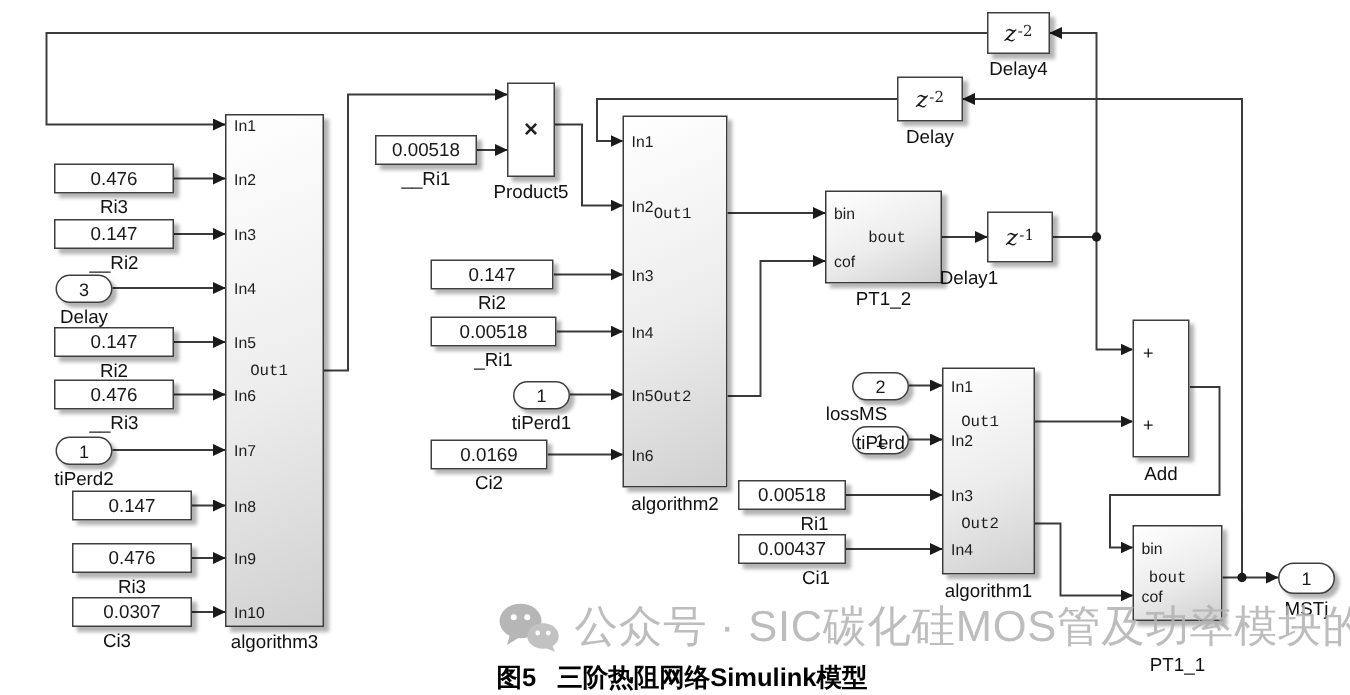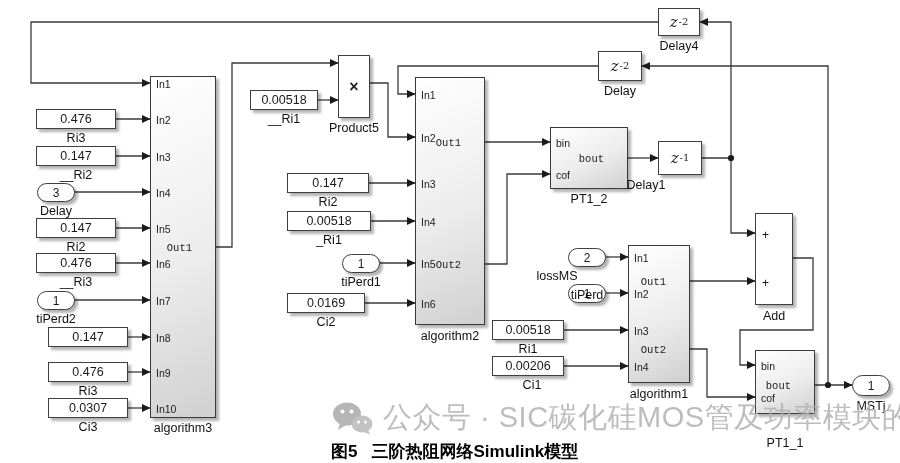--- a/index.html
+++ b/index.html
@@ -112,21 +112,21 @@
   <div class="lbl" style="left:48px;top:365px;width:80px">_Ri2</div>
 
   <div class="blk const" style="left:48px;top:362px;width:80px;height:20px">
       <span>0.476</span>
     </div>
   <div class="lbl" style="left:48px;top:384px;width:80px">Ri3</div>
 
   <div class="blk const" style="left:48px;top:398px;width:80px;height:20px">
       <span>0.0307</span>
     </div>
-  <div class="lbl" style="left:48px;top:420px;width:80px">Ci3</div>
+  <div class="lbl" style="left:38px;top:420px;width:80px">Ci3</div>
 
   <div class="blk subsys" style="left:150px;top:76px;width:66px;height:342px">
     <span class="pin in" style="top:0px">In1</span>
     <span class="pin in" style="top:36px">In2</span>
     <span class="pin in" style="top:73px">In3</span>
     <span class="pin in" style="top:109px">In4</span>
     <span class="pin in" style="top:145px">In5</span>
     <span class="pin in" style="top:180px">In6</span>
     <span class="pin in" style="top:217px">In7</span>
     <span class="pin in" style="top:254px">In8</span>
@@ -199,36 +199,36 @@
 
   <div class="blk delayblk" style="left:658px;top:141px;width:44px;height:34px">
     <i>z</i>
       <sup>-1</sup>
   </div>
   <div class="lbl" style="left:604px;top:178px;width:84px">Delay1</div>
 
   <div class="blk oval" style="left:568px;top:248px;width:38px;height:19px">
       <span>2</span>
     </div>
-  <div class="lbl" style="left:518px;top:269px;width:78px">lossMS</div>
+  <div class="lbl" style="left:532px;top:269px;width:78px">lossMS</div>
 
   <div class="blk oval" style="left:568px;top:284px;width:38px;height:19px">
       <span>1</span>
     </div>
   <div class="lbl" style="left:548px;top:288px;width:78px">tiPerd</div>
 
   <div class="blk const" style="left:492px;top:320px;width:72px;height:20px">
       <span>0.00518</span>
     </div>
-  <div class="lbl" style="left:492px;top:342px;width:72px">Ri1</div>
+  <div class="lbl" style="left:507px;top:342px;width:72px">Ri1</div>
 
   <div class="blk const" style="left:492px;top:356px;width:72px;height:20px">
-      <span>0.00206</span>
-    </div>
-  <div class="lbl" style="left:496px;top:378px;width:72px">Ci1</div>
+      <span>0.00437</span>
+    </div>
+  <div class="lbl" style="left:508px;top:378px;width:72px">Ci1</div>
 
   <div class="blk subsys" style="left:628px;top:245px;width:62px;height:138px">
     <span class="pin in" style="top:5px">In1</span>
     <span class="pin in" style="top:41px">In2</span>
     <span class="pin in" style="top:78px">In3</span>
     <span class="pin in" style="top:114px">In4</span>
     <span class="pin out" style="top:29px">Out1</span>
     <span class="pin out" style="top:97px">Out2</span>
   </div>
   <div class="lbl" style="left:608px;top:387px;width:102px">algorithm1</div>

